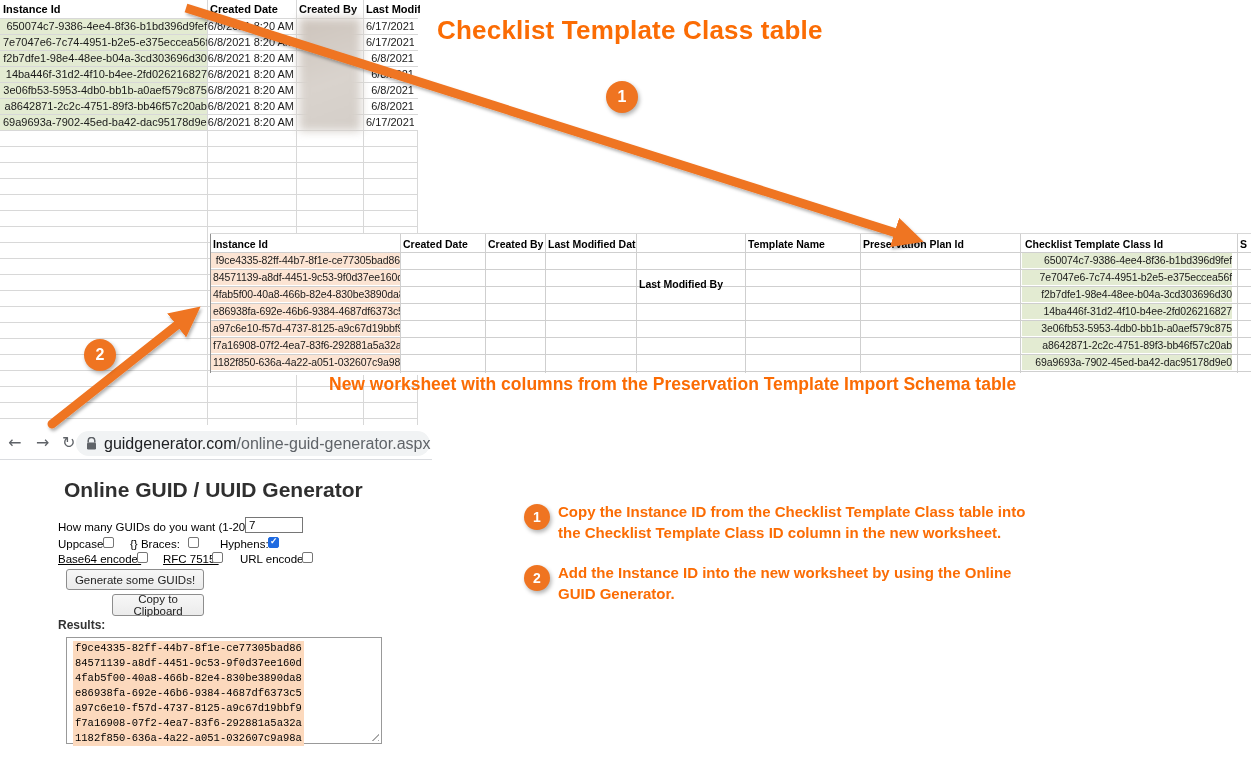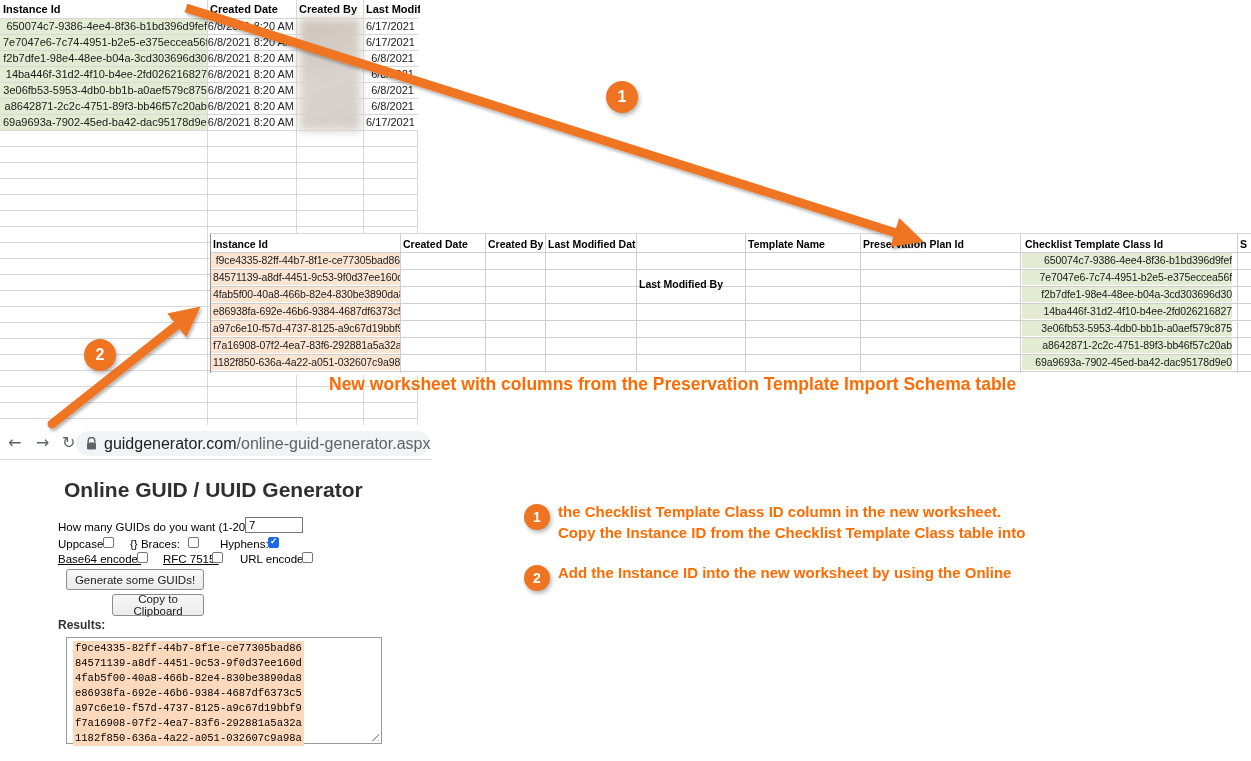--- a/index.html
+++ b/index.html
@@ -191,30 +191,32 @@
     <g filter="url(#ash)">
       <line x1="186" y1="8" x2="912" y2="238" stroke="var(--orange-shape)" stroke-width="9" marker-end="url(#ah)"></line>
     </g>
     <g filter="url(#ash)">
       <line x1="52" y1="424" x2="191" y2="314" stroke="var(--orange-shape)" stroke-width="9" stroke-linecap="round" marker-end="url(#ah)"></line>
     </g>
   </svg>
   <div class="badge badge-big" style="left:606px;top:81px;">1</div>
   <div class="badge badge-big" style="left:84px;top:339px;">2</div>
 
+  <div class="main-title">Checklist Template Class table</div>
   <div class="worksheet-caption">New worksheet with columns from the Preservation Template Import Schema table</div>
 
   <div class="badge badge-step" style="left:524px;top:504px;">1</div>
   <div class="step-text" style="top:501px;">
+    <div>Copy the Instance ID from the Checklist Template Class table into</div>
     <div>the Checklist Template Class ID column in the new worksheet.</div>
-    <div>Copy the Instance ID from the Checklist Template Class table into</div>
   </div>
   <div class="badge badge-step" style="left:524px;top:565px;">2</div>
   <div class="step-text" style="top:562px;">
     <div>Add the Instance ID into the new worksheet by using the Online</div>
+    <div>GUID Generator.</div>
   </div>
 
   <div>
     <div class="nav-icon" style="left:8px;">←</div>
     <div class="nav-icon" style="left:36px;">→</div>
     <div class="nav-icon" style="left:62px;">↻</div>
     <div class="url-pill">
       <span class="lock-wrap">
         <svg width="11" height="14" viewBox="0 0 11 14">
           <path d="M2.2 5.5 V3.8 a3.3 3.3 0 0 1 6.6 0 V5.5" fill="none" stroke="#5f6368" stroke-width="1.5"></path>

